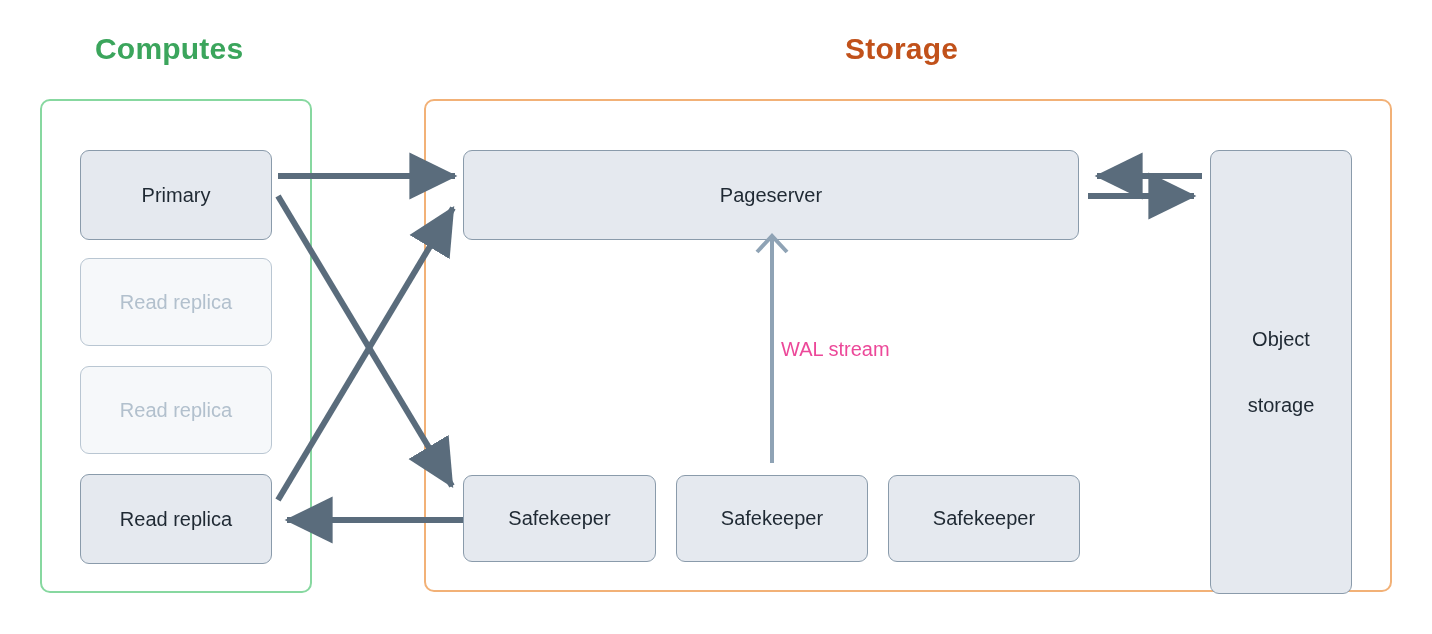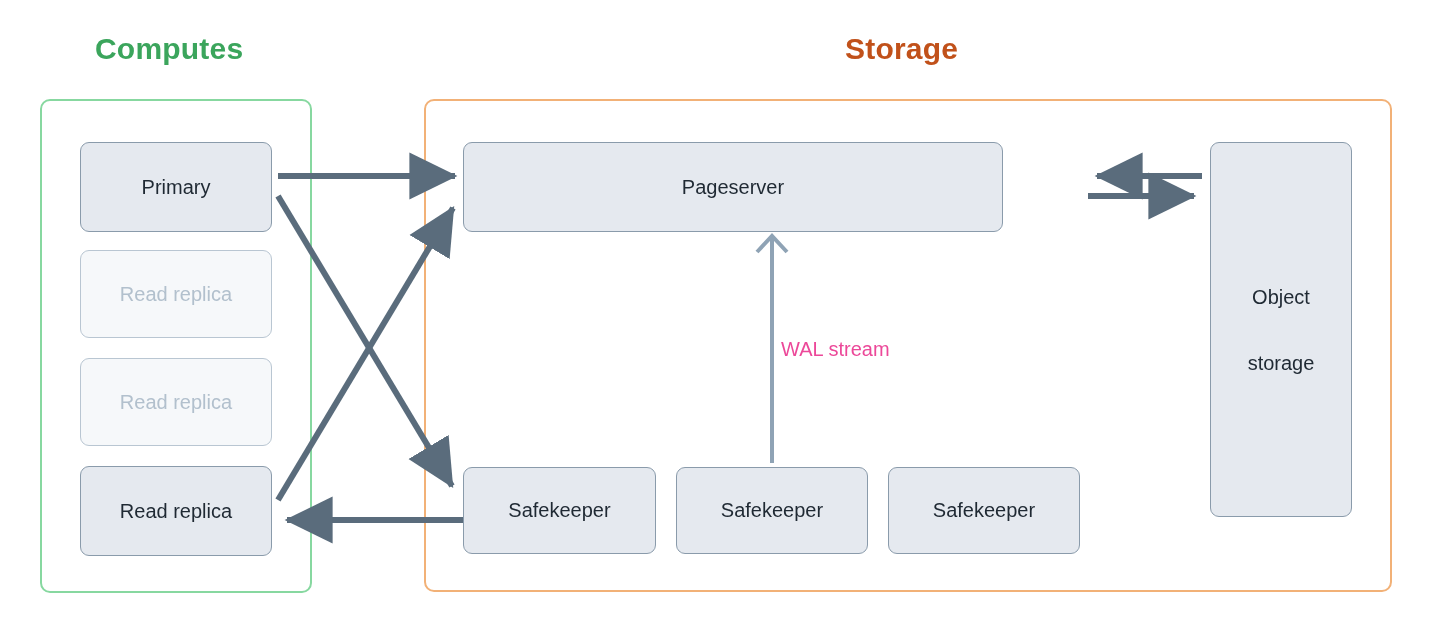--- a/index.html
+++ b/index.html
@@ -68,38 +68,39 @@
     border: 1.6px solid #8A9BAB;
     border-radius: 9px;
     background: #E5E9EF;
     color: #1F2933;
     font-size: 20px;
     display: flex;
     align-items: center;
     justify-content: center;
     text-align: center;
     line-height: 1.95;
+    margin-top: 8px;
   }
   .node.dim {
     background: #F6F8FA;
     border-color: #B9C6D2;
     color: #B2C0CD;
   }
 
   #node-primary        { left: 80px;  top: 142px; width: 192px; height: 90px; }
   #node-replica-1      { left: 80px;  top: 250px; width: 192px; height: 88px; }
   #node-replica-2      { left: 80px;  top: 358px; width: 192px; height: 88px; }
   #node-replica-3      { left: 80px;  top: 466px; width: 192px; height: 90px; }
 
-  #node-pageserver     { left: 463px; top: 142px; width: 540px; height: 90px; }
+  #node-pageserver     { left: 463px; top: 142px; width: 616px; height: 90px; }
   #node-safekeeper-1   { left: 463px; top: 467px; width: 193px; height: 87px; }
   #node-safekeeper-2   { left: 676px; top: 467px; width: 192px; height: 87px; }
   #node-safekeeper-3   { left: 888px; top: 467px; width: 192px; height: 87px; }
   #node-object-storage {
-    left: 1210px; top: 142px; width: 142px; height: 375px;
+    left: 1210px; top: 142px; width: 142px; height: 444px;
     flex-direction: column;
     line-height: 1.2;
   }
   #node-object-storage .os-line-1 { margin-bottom: 42px; }
 
   
   #edges {
     position: absolute;
     left: 0; top: 0;
     width: 1432px;

